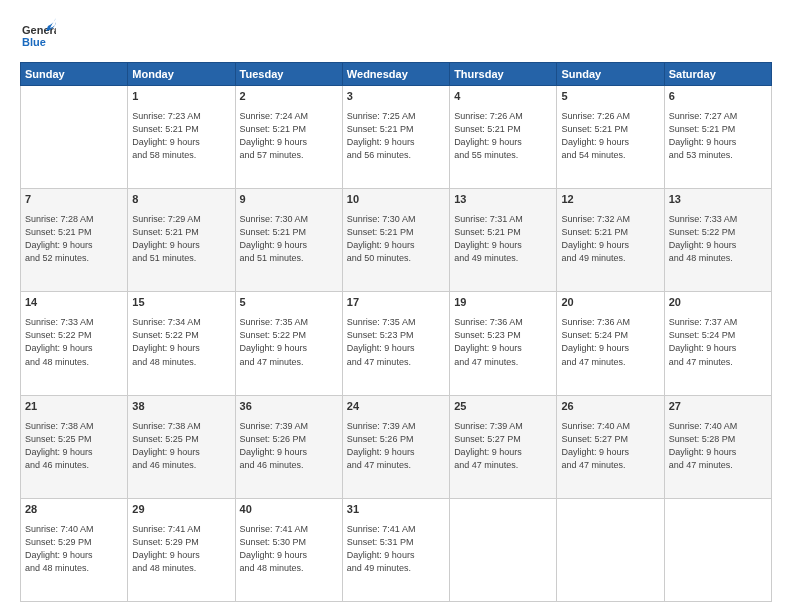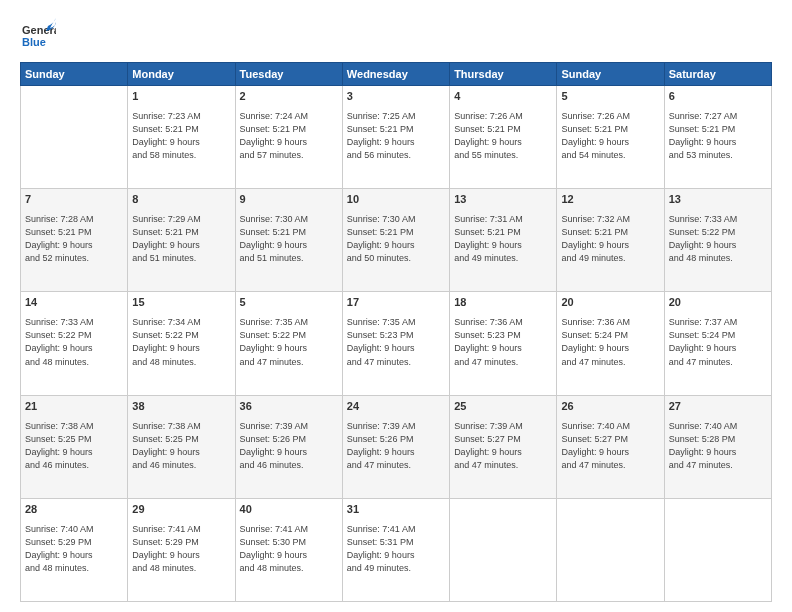--- a/index.html
+++ b/index.html
@@ -189,21 +189,21 @@
           </td>
           <td>
             <div class="day-num">5</div>
             <div class="day-info">Sunrise: 7:35 AM<br>Sunset: 5:22 PM<br>Daylight: 9 hours<br>and 47 minutes.</div>
           </td>
           <td>
             <div class="day-num">17</div>
             <div class="day-info">Sunrise: 7:35 AM<br>Sunset: 5:23 PM<br>Daylight: 9 hours<br>and 47 minutes.</div>
           </td>
           <td>
-            <div class="day-num">18</div>
+            <div class="day-num">19</div>
             <div class="day-info">Sunrise: 7:36 AM<br>Sunset: 5:23 PM<br>Daylight: 9 hours<br>and 47 minutes.</div>
           </td>
           <td>
             <div class="day-num">20</div>
             <div class="day-info">Sunrise: 7:36 AM<br>Sunset: 5:24 PM<br>Daylight: 9 hours<br>and 47 minutes.</div>
           </td>
           <td>
             <div class="day-num">20</div>
             <div class="day-info">Sunrise: 7:37 AM<br>Sunset: 5:24 PM<br>Daylight: 9 hours<br>and 47 minutes.</div>
           </td>

